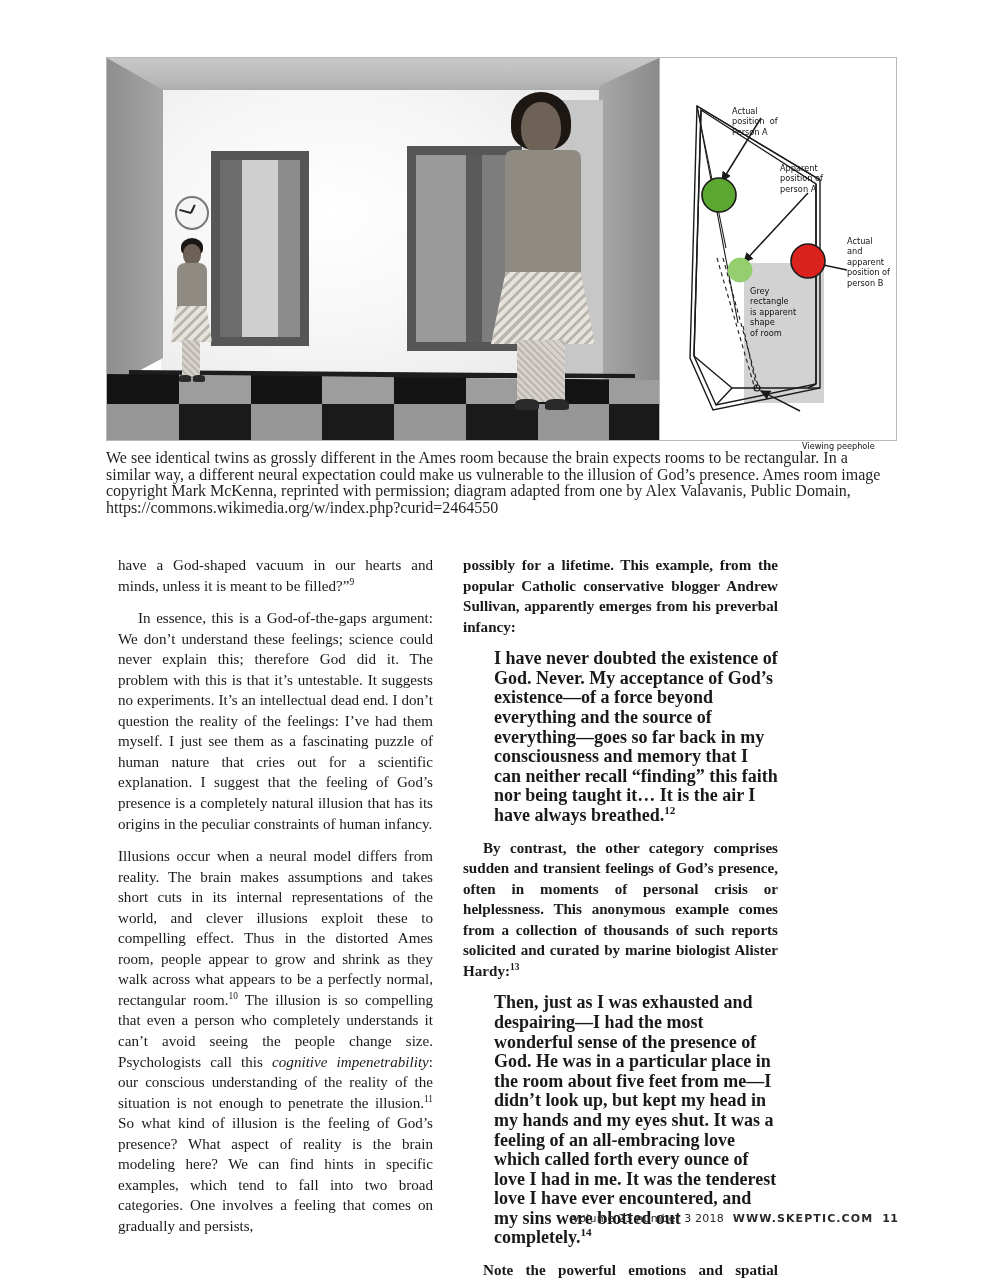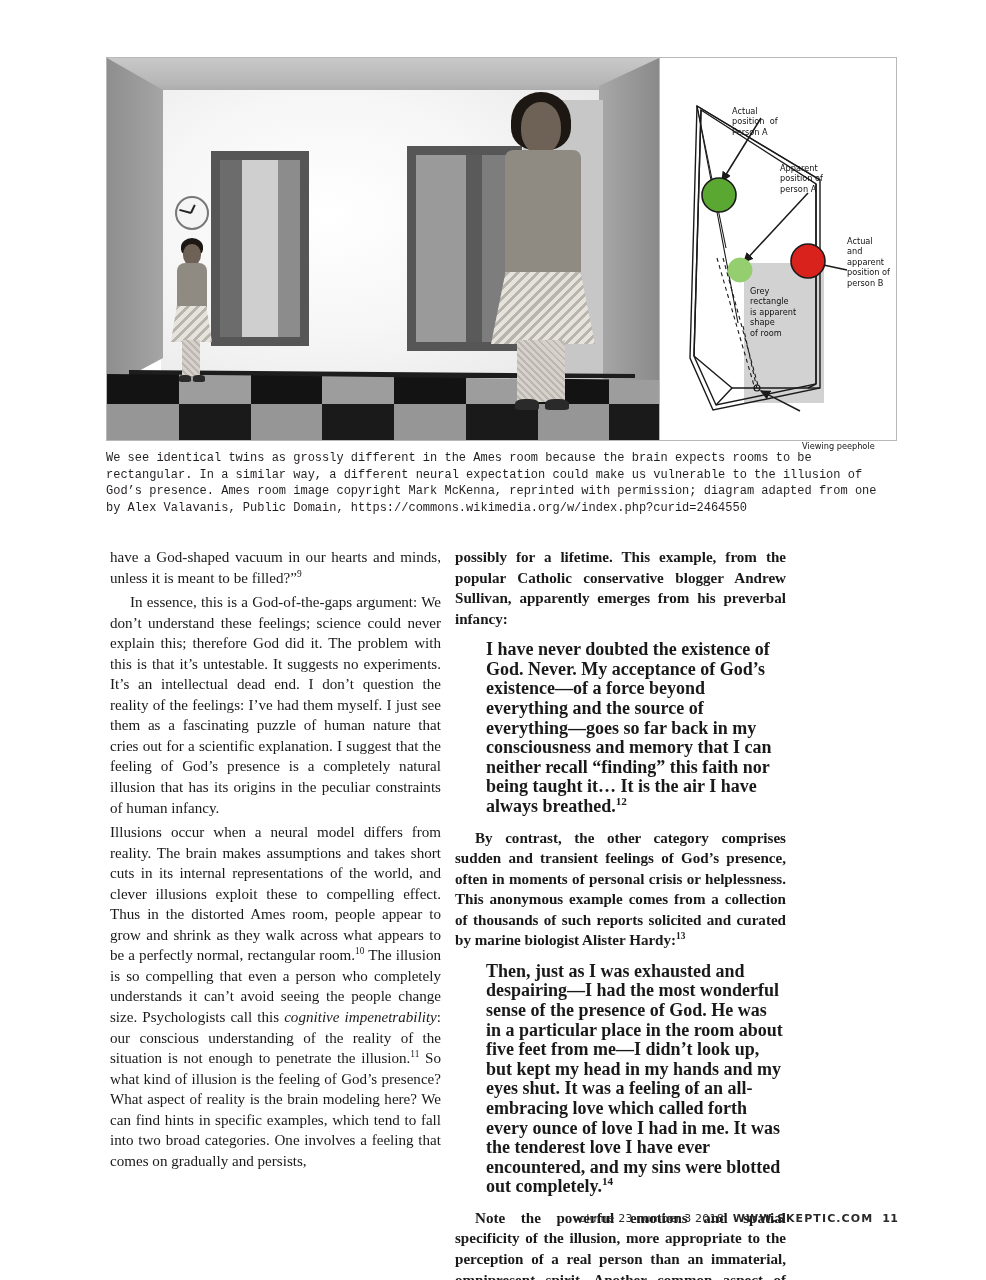--- a/index.html
+++ b/index.html
@@ -144,40 +144,40 @@
     line-height: 10.4px;
     color: #111;
   }
 
   
   .caption {
     position: absolute;
     left: 106px;
     top: 450px;
     width: 780px;
-    font-family: Liberation Mono, monospace;
-    font-size: 12px;
+    font-family: Liberation Serif, serif;
+    font-size: 16px;
     line-height: 16.6px;
     color: #231f20;
   }
 
   
   .col {
     position: absolute;
     top: 543px;
     width: 339px;
     font-size: 15.1px;
     line-height: 20.55px;
     text-align: justify;
     color: #191919;
   }
   .col.left  { left: 106px; }
   .col.right { left: 451px; font-weight: bold; }
 
-  .col p { margin: 4px; text-indent: 0; }
+  .col p { margin: 12px; text-indent: 0; }
   .col p.ind { text-indent: 20px; }
 
   h2.section {
     font-family: "Liberation Sans", sans-serif;
     font-weight: bold;
     font-size: 14.6px;
     line-height: 19px;
     margin: 14px 0 1px 0;
     color: #111;
     letter-spacing: -0.1px;

